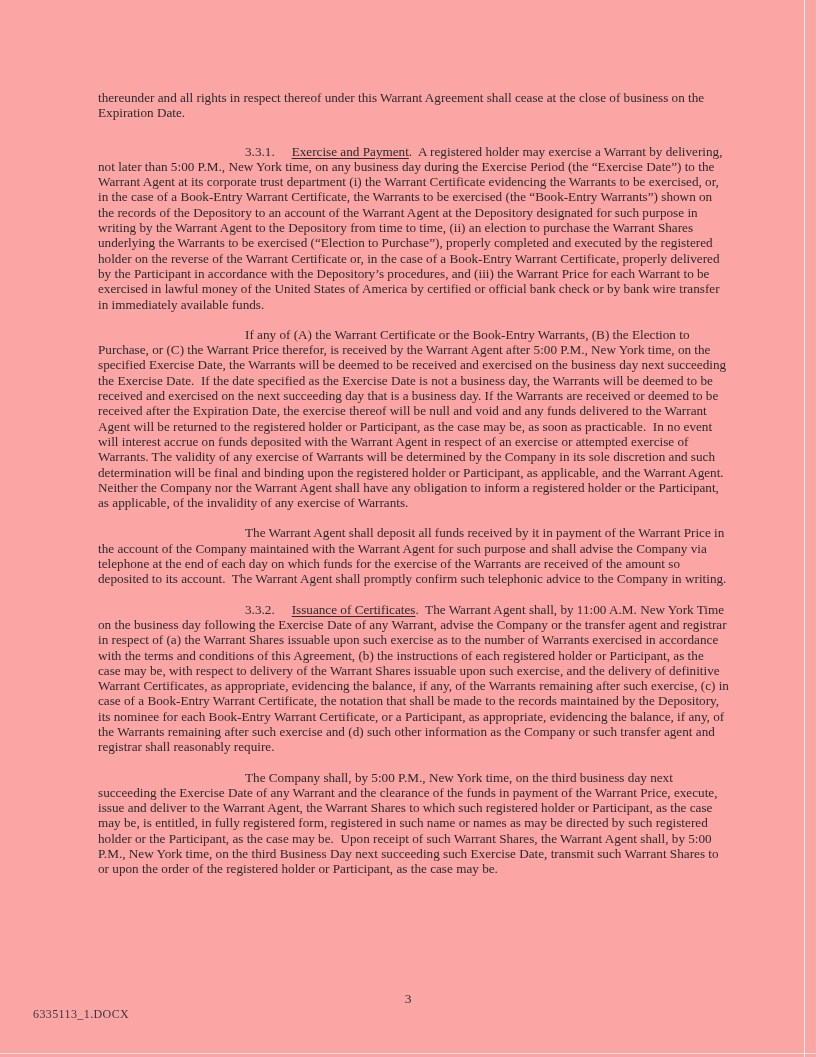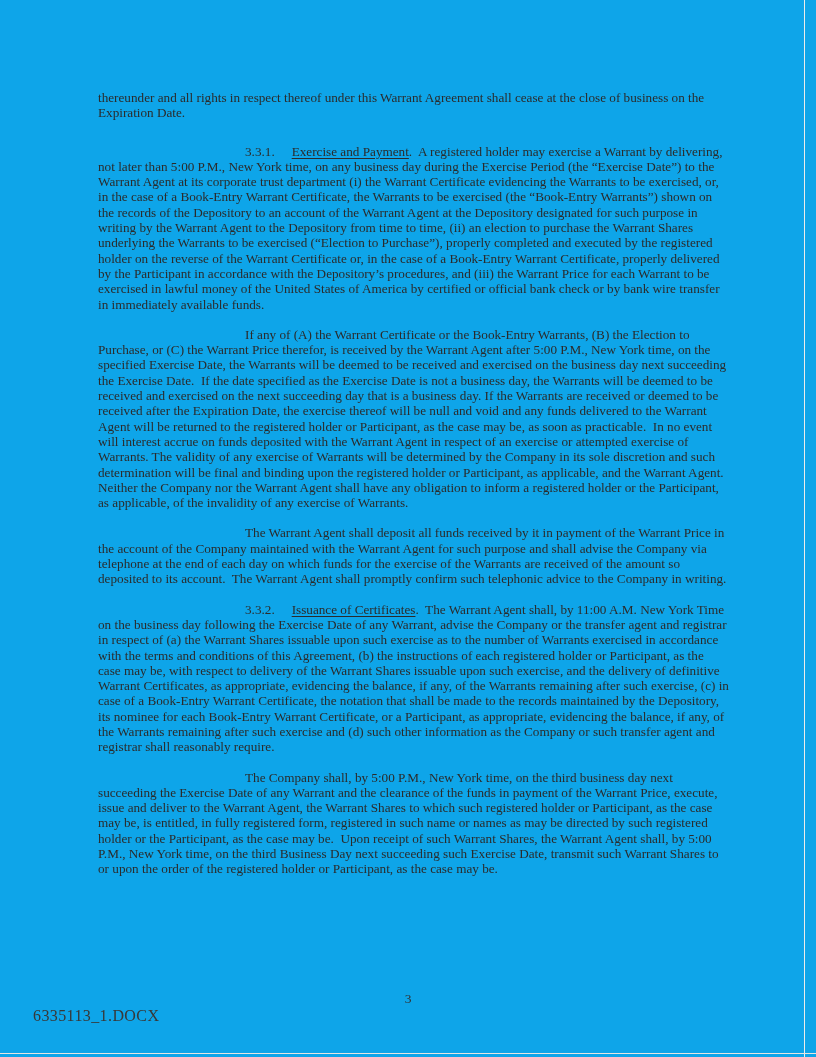--- a/index.html
+++ b/index.html
@@ -4,21 +4,21 @@
 <style>
   html, body {
     margin: 0;
     padding: 0;
     background: #ffffff;
   }
   .page {
     position: relative;
     width: 816px;
     height: 1057px;
-    background: #0ea5e9;
+    background: #fca5a5;
     overflow: hidden;
     font-family: "Liberation Serif", "DejaVu Serif", serif;
     color: #2b2b2b;
   }
   .content {
     position: absolute;
     left: 98px;
     top: 90px;
     width: 631px;
     font-size: 13.2px;
@@ -42,21 +42,21 @@
     left: 0;
     width: 816px;
     text-align: center;
     font-size: 13.5px;
     color: #303030;
   }
   .footer-filename {
     position: absolute;
     left: 33px;
     top: 1007px;
-    font-size: 16px;
+    font-size: 12px;
     letter-spacing: 0.4px;
     color: #383838;
   }
   .edge-right {
     position: absolute;
     top: 0;
     bottom: 0;
     right: 11px;
     width: 1px;
     background: #ededea;

